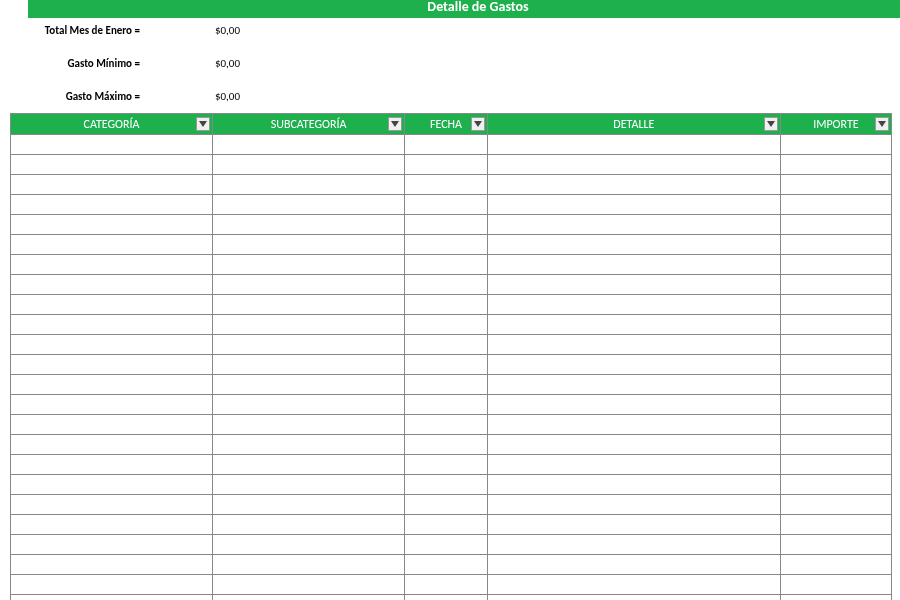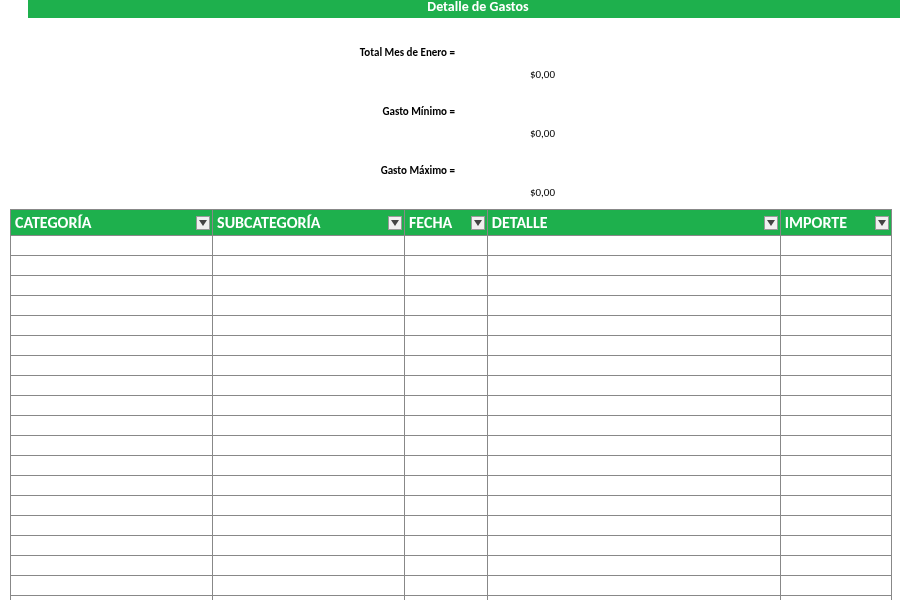--- a/index.html
+++ b/index.html
@@ -21,64 +21,63 @@
       line-height: 14px;
       overflow: hidden;
       font-weight: bold;
       margin-left: 28px;
     }
     .summary {
       margin-top: 6px;
       margin-right: 30px;
       display: flex;
       flex-direction: column;
-      align-items: center;
-      gap: 2px;
+      align-items: flex-start;
+      gap: 20px;
     }
     .summary-row {
       display: flex;
       align-items: center;
       font-size: 11px;
     }
     .summary-label {
       font-weight: bold;
       text-align: right;
       min-width: 140px;
       color: #000;
     }
     .summary-value {
       width: 70px;
       text-align: right;
       color: #000;
       margin-left: 30px;
-      margin-top: 44px;
     }
     .table-wrap {
       margin-top: 10px;
       padding: 0 8px 0 10px;
     }
     table {
       width: 100%;
       border-collapse: collapse;
       table-layout: fixed;
     }
     col.c1 { width: 200px; }
     col.c2 { width: 190px; }
     col.c3 { width: 82px; }
     col.c4 { width: 290px; }
     col.c5 { width: 110px; }
     thead th {
       background: #1eb04d;
       color: #fff;
-      font-weight: bold;
-      font-size: 16px;
+      font-weight: normal;
+      font-size: 12px;
       padding: 3px 4px;
       border: 1px solid #888;
       position: relative;
-      text-align: left;
+      text-align: center;
       height: 20px;
     }
     .filter-btn {
       position: absolute;
       right: 2px;
       top: 50%;
       transform: translateY(-50%);
       width: 14px;
       height: 14px;
       background: #f0f0f0;

